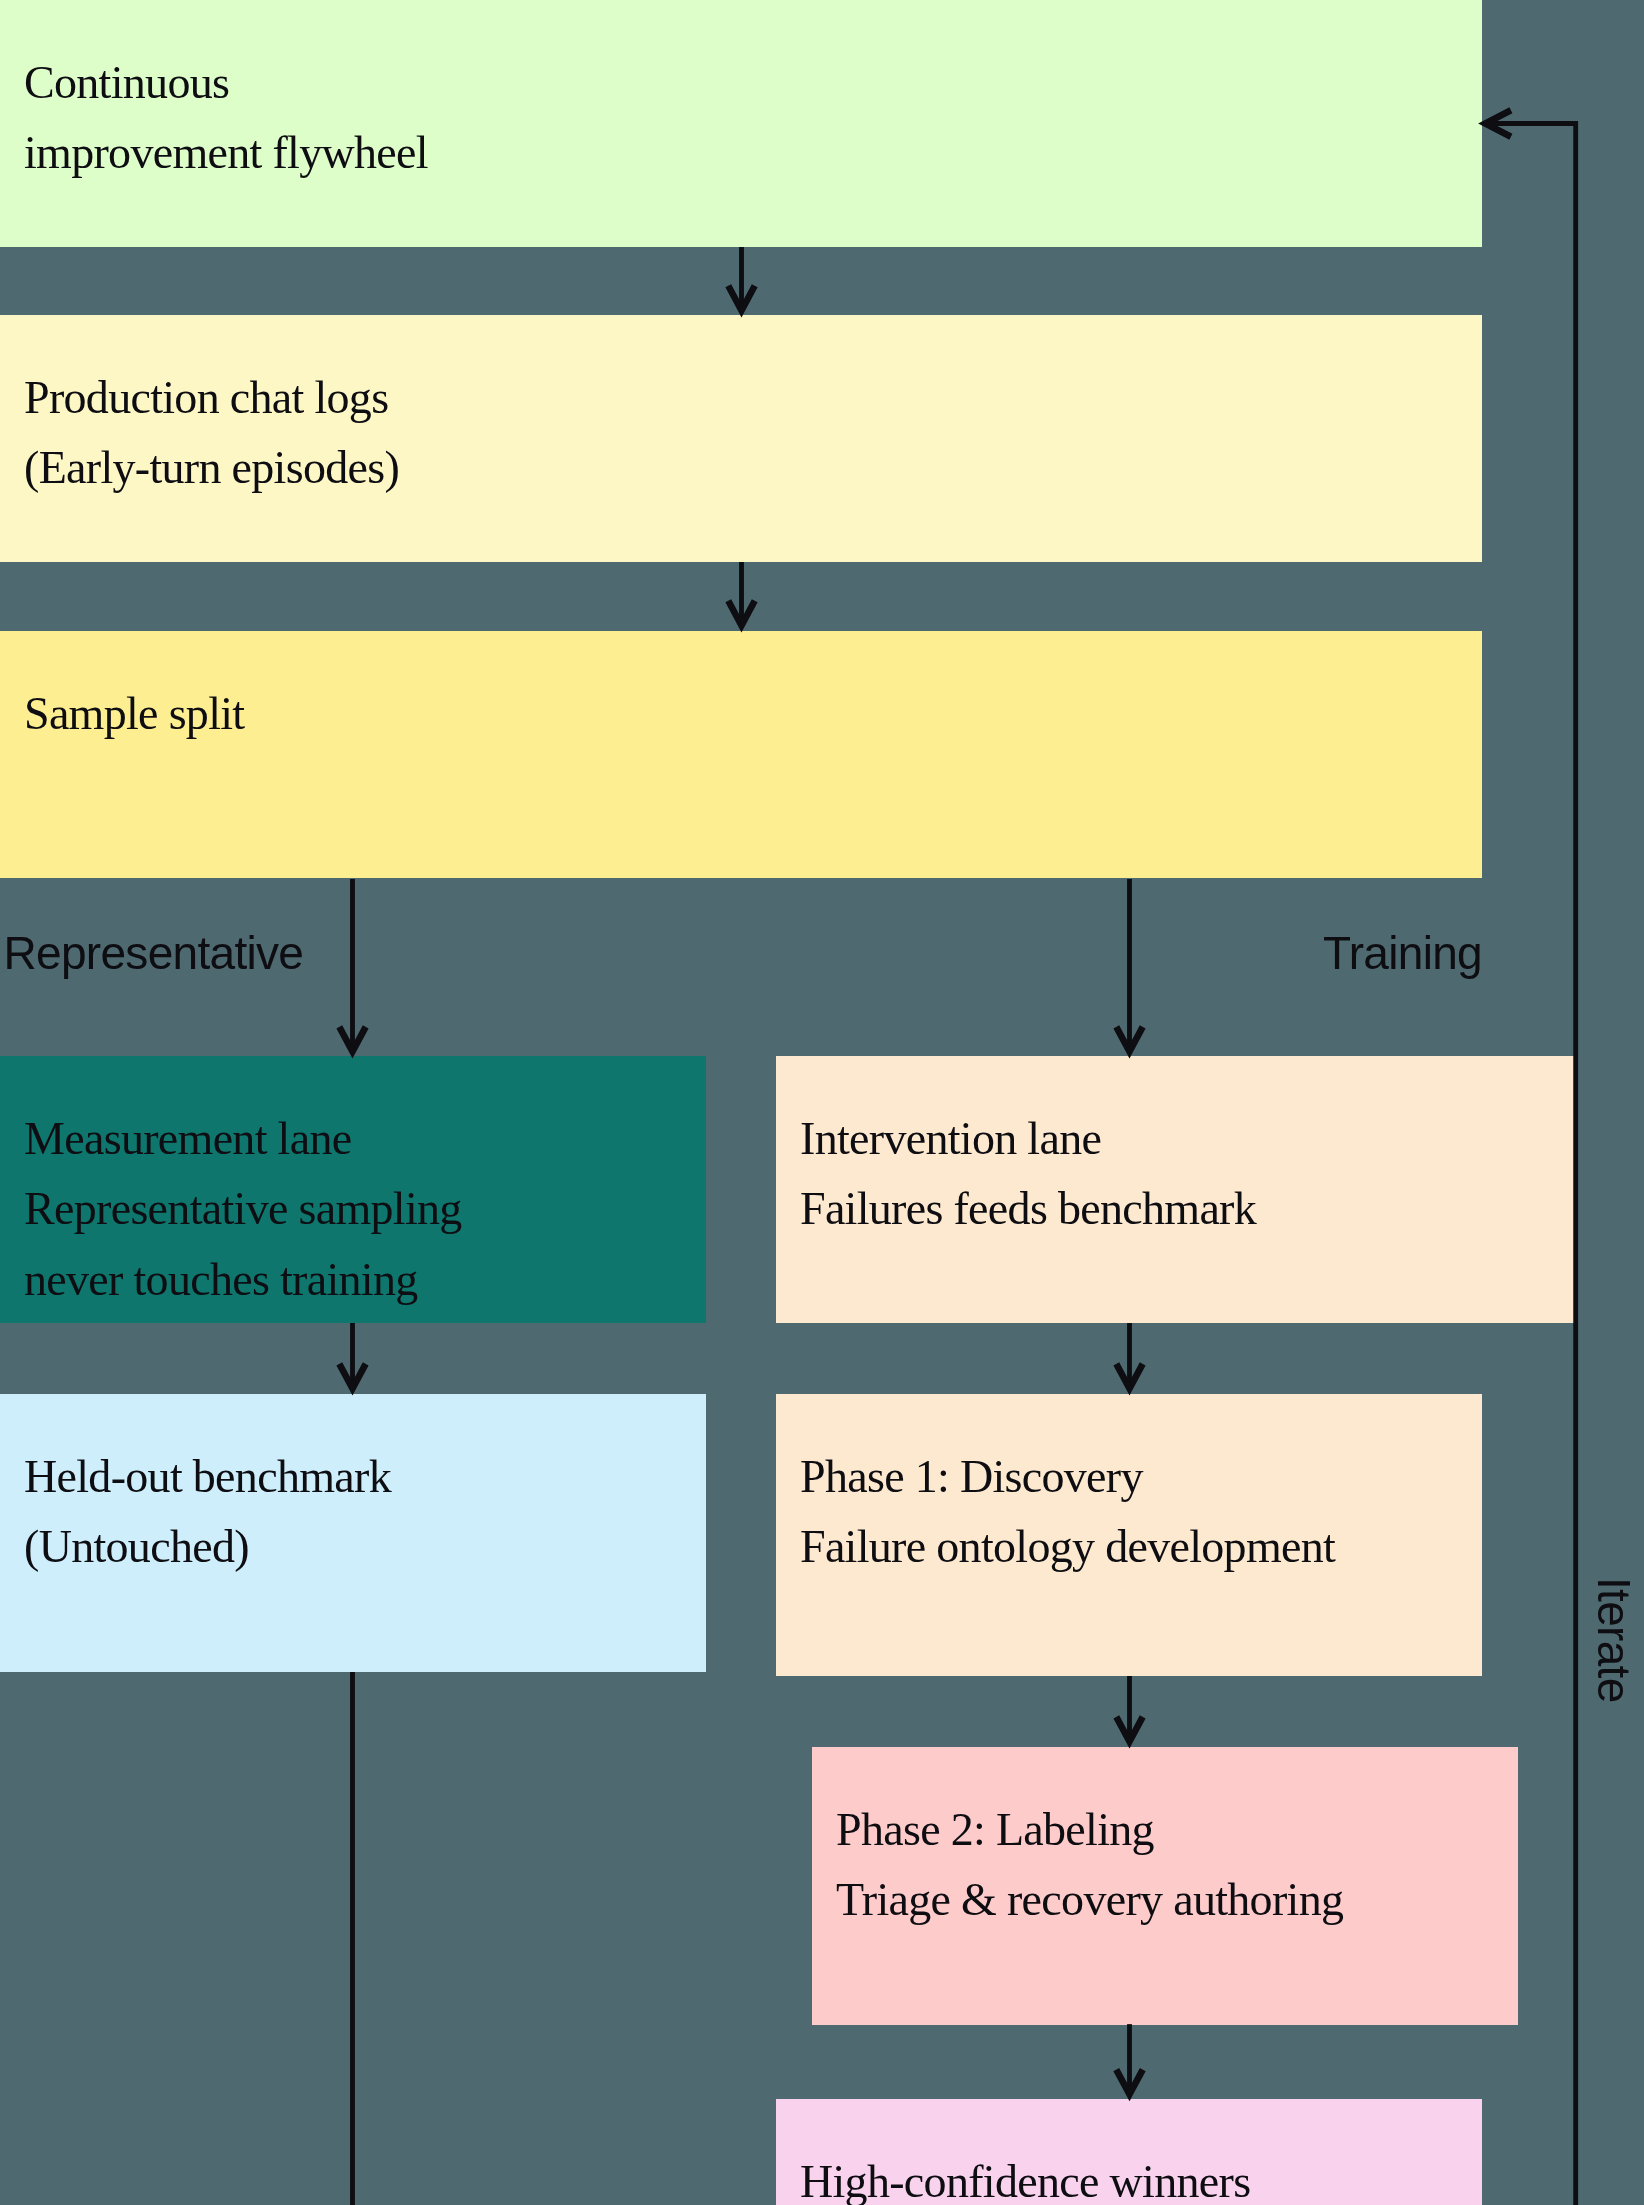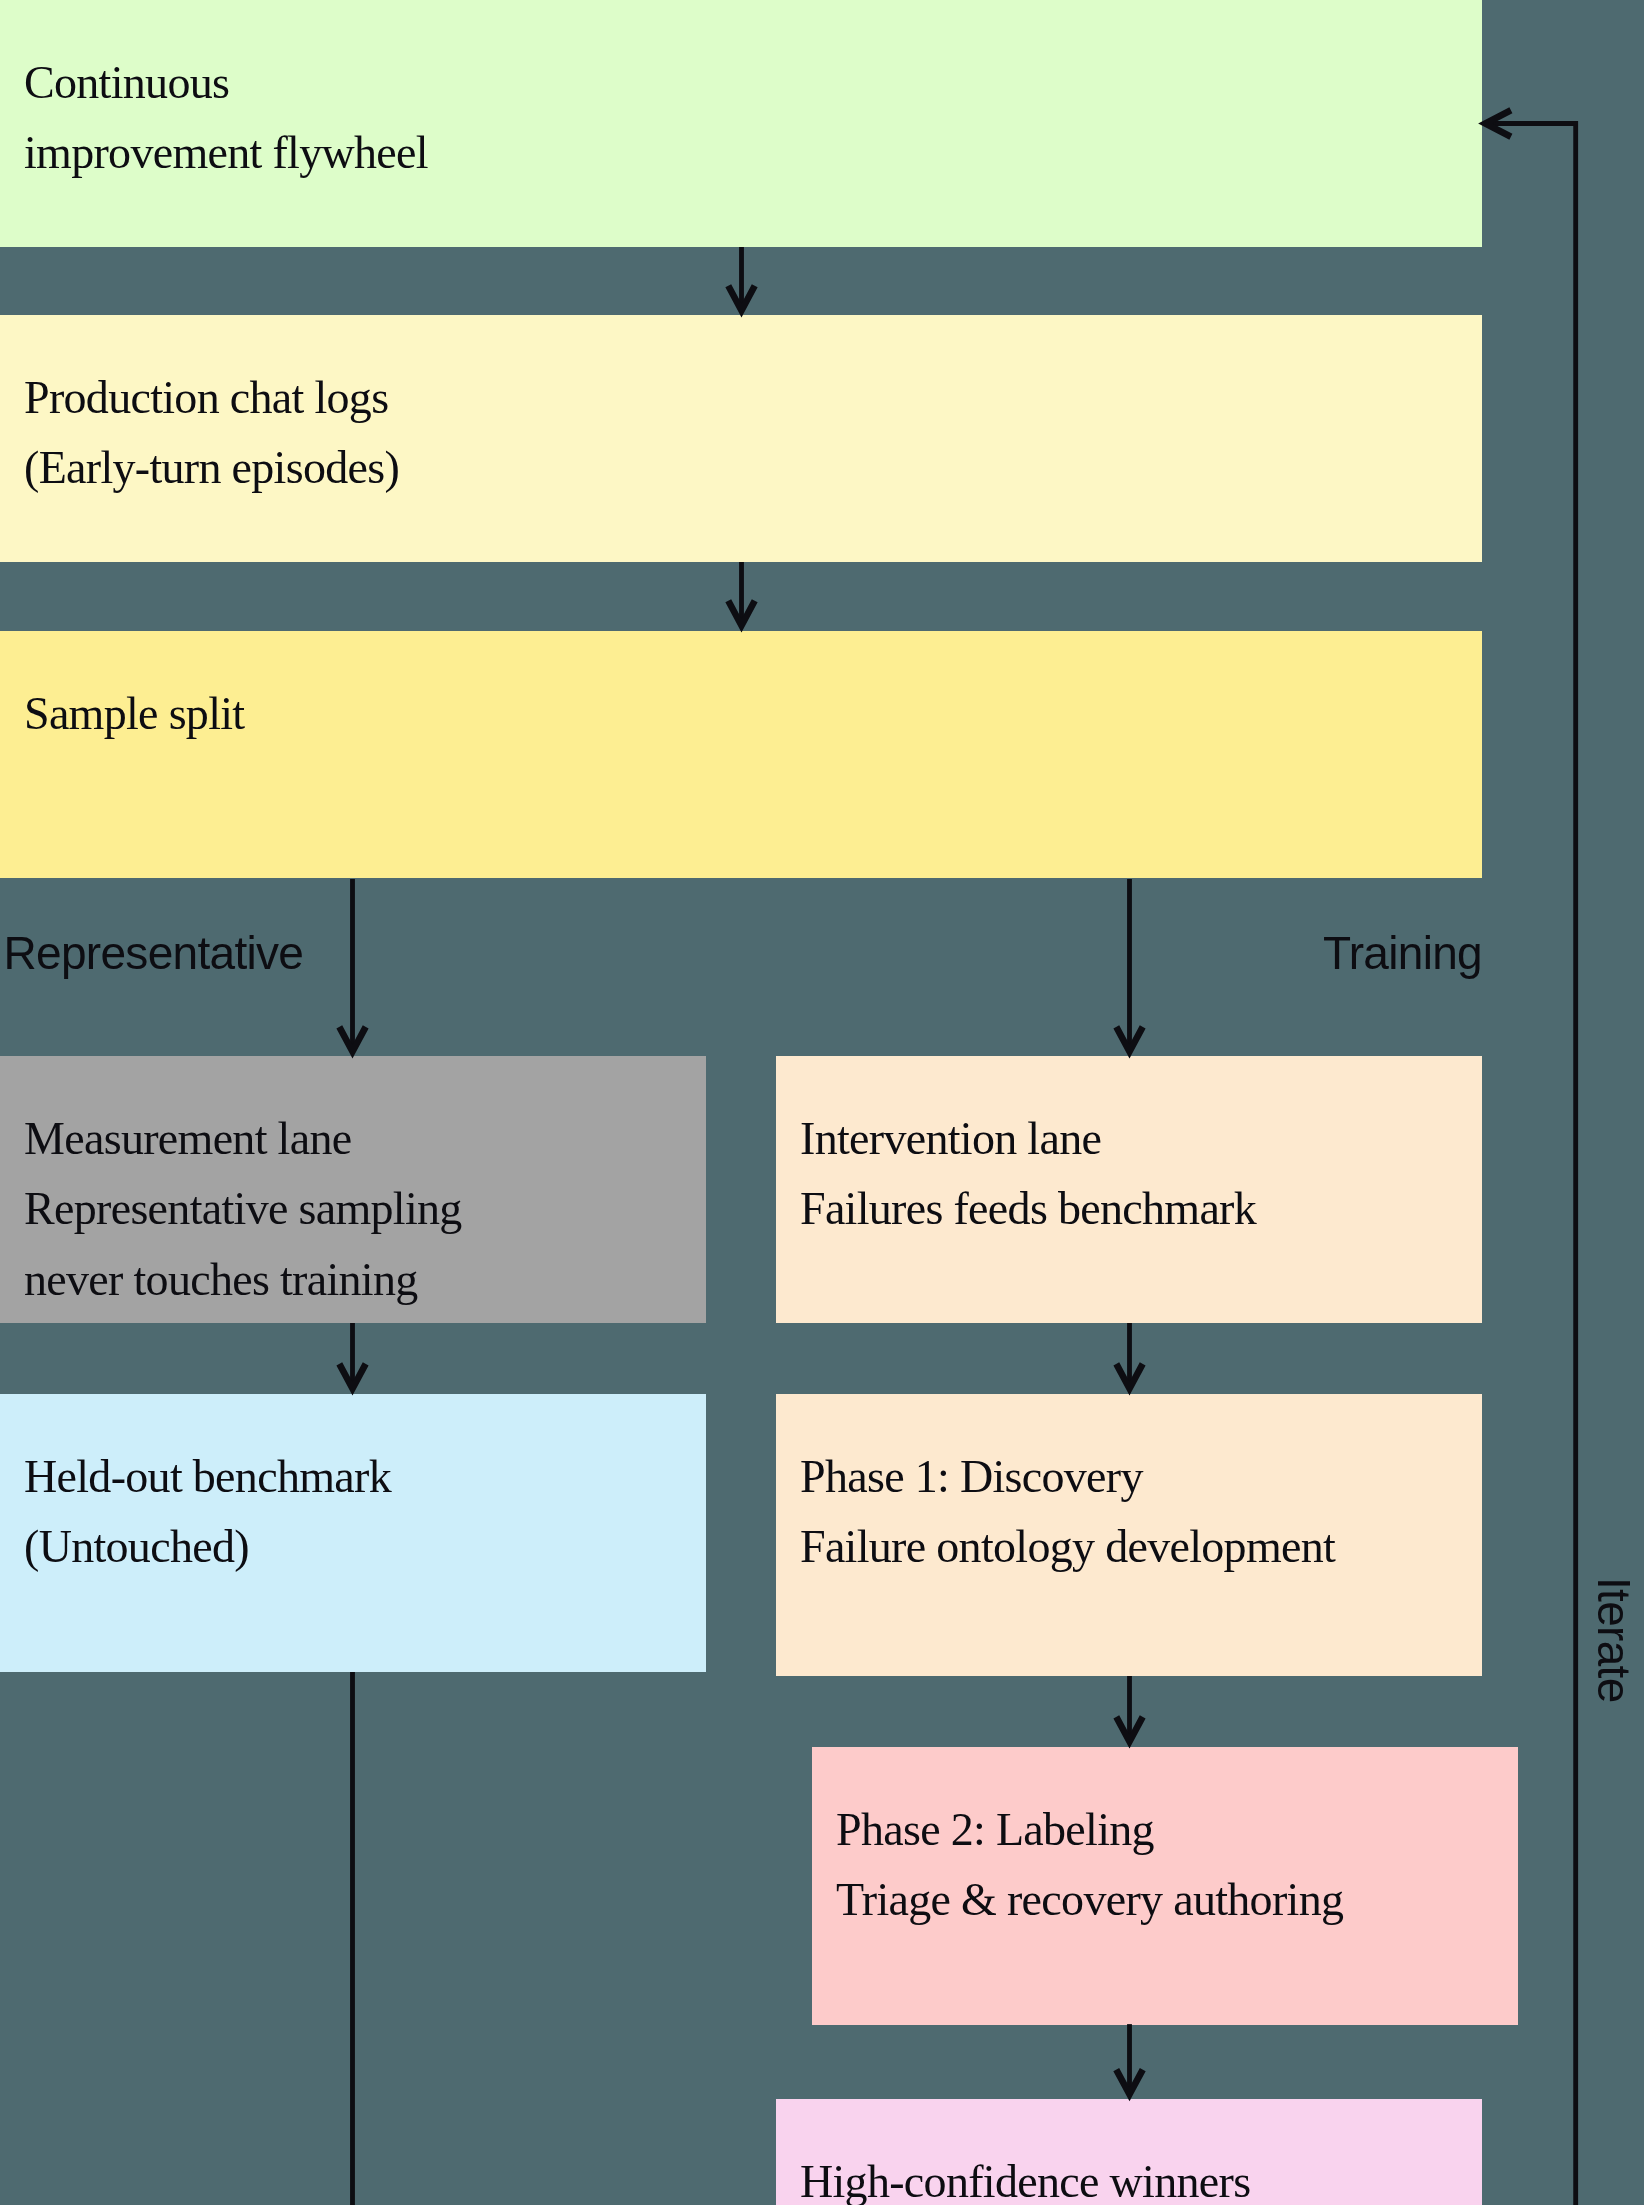--- a/index.html
+++ b/index.html
@@ -24,22 +24,22 @@
   .lbl{
     position:absolute;
     font-size:46px;
     letter-spacing:-0.015em;
     white-space:nowrap;
   }
   
   #flywheel   {left:0;    top:0;    width:1482px;height:247px;background:#ddfdc9;}
   #production {left:0;    top:315px; width:1482px;height:247px;background:#fdf7c5;}
   #samplesplit{left:0;    top:631px;width:1482px;height:247px;background:#fdee92;}
-  #measurement{left:0;    top:1056px;width:706px;height:267px;background:#a3a3a3;}
-  #intervention{left:776px;top:1056px;width:706px;height:267px;background:#fde9cf;}
+  #measurement{left:0;    top:1056px;width:706px;height:267px;background:#0f766e;}
+  #intervention{left:776px;top:1056px;width:802px;height:267px;background:#fde9cf;}
   #heldout    {left:0;    top:1394px;width:706px;height:278px;background:#cdeefa;}
   #phase1     {left:776px;top:1394px;width:706px;height:282px;background:#fde9cf;}
   #phase2     {left:776px;top:1747px;width:706px;height:278px;background:#fdcbca;margin-left:36px;}
   #extraction {left:776px;top:2099px;width:706px;height:278px;background:#f9d3ee;}
 
   #lbl-representative{left:3.5px;  top:926px;}
   #lbl-training      {right:162px;top:926px;}
   #lbl-iterate{
     left:1587px;top:1577px;
     writing-mode:vertical-rl;

